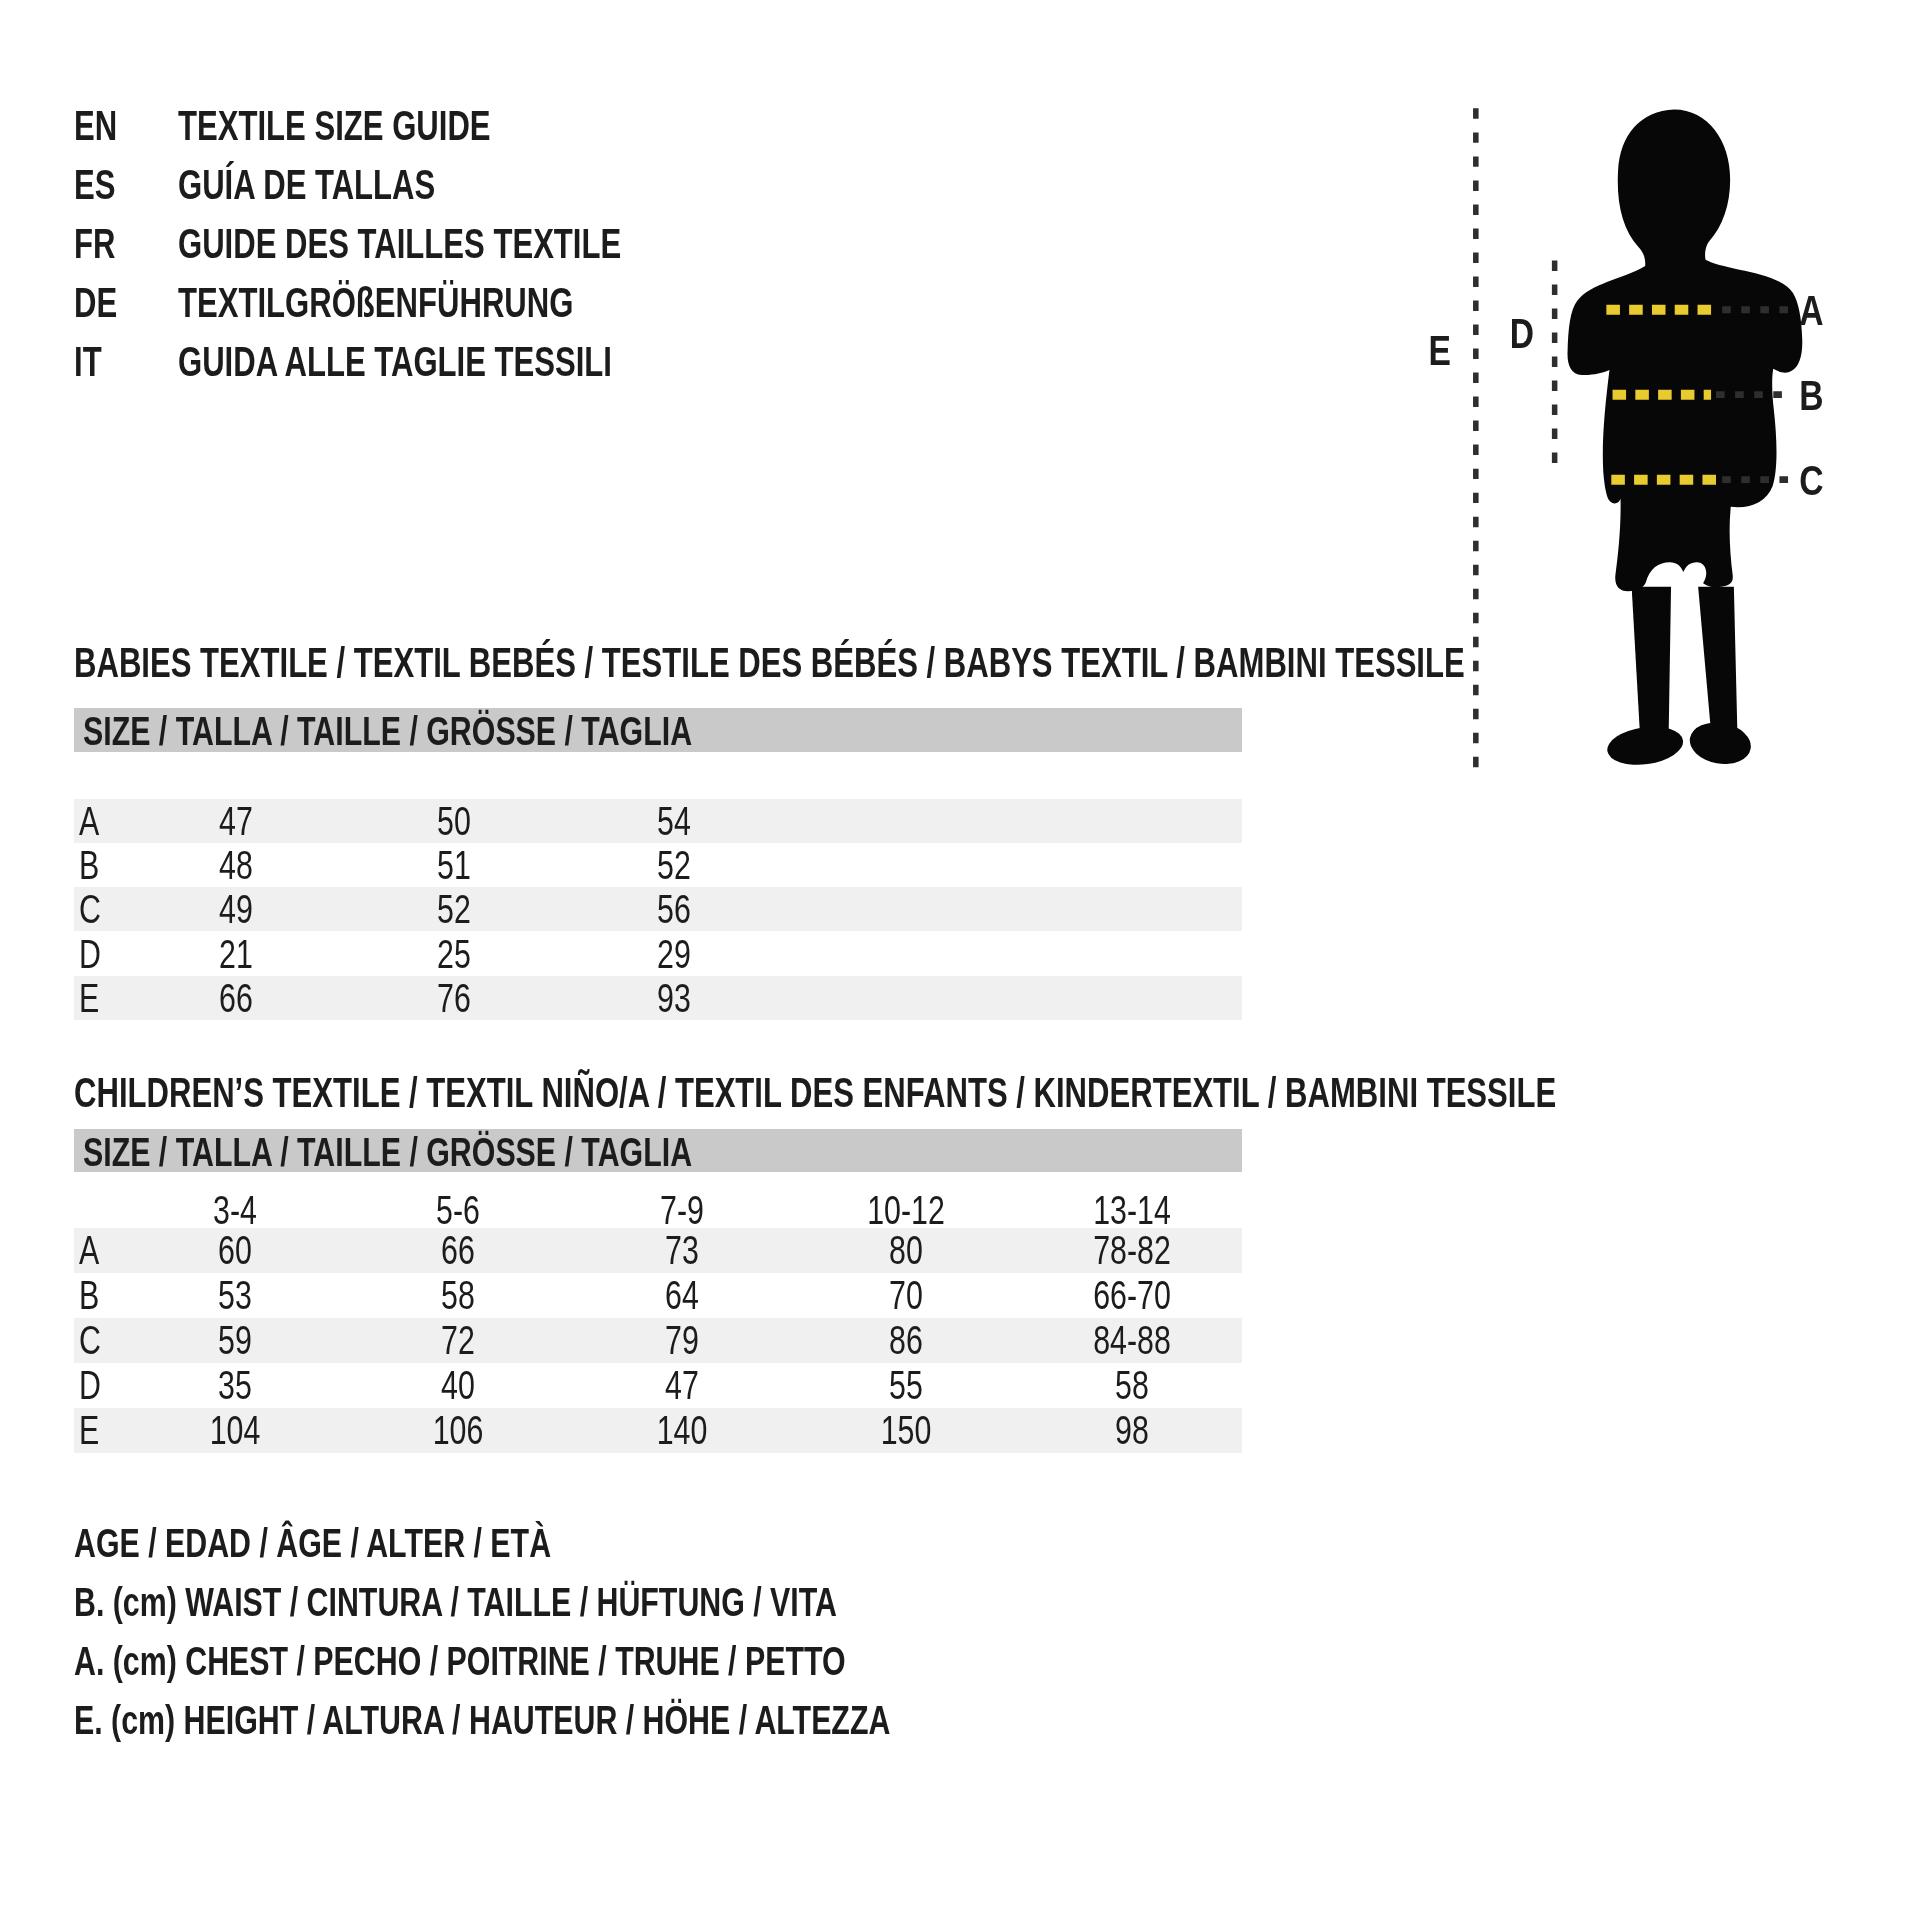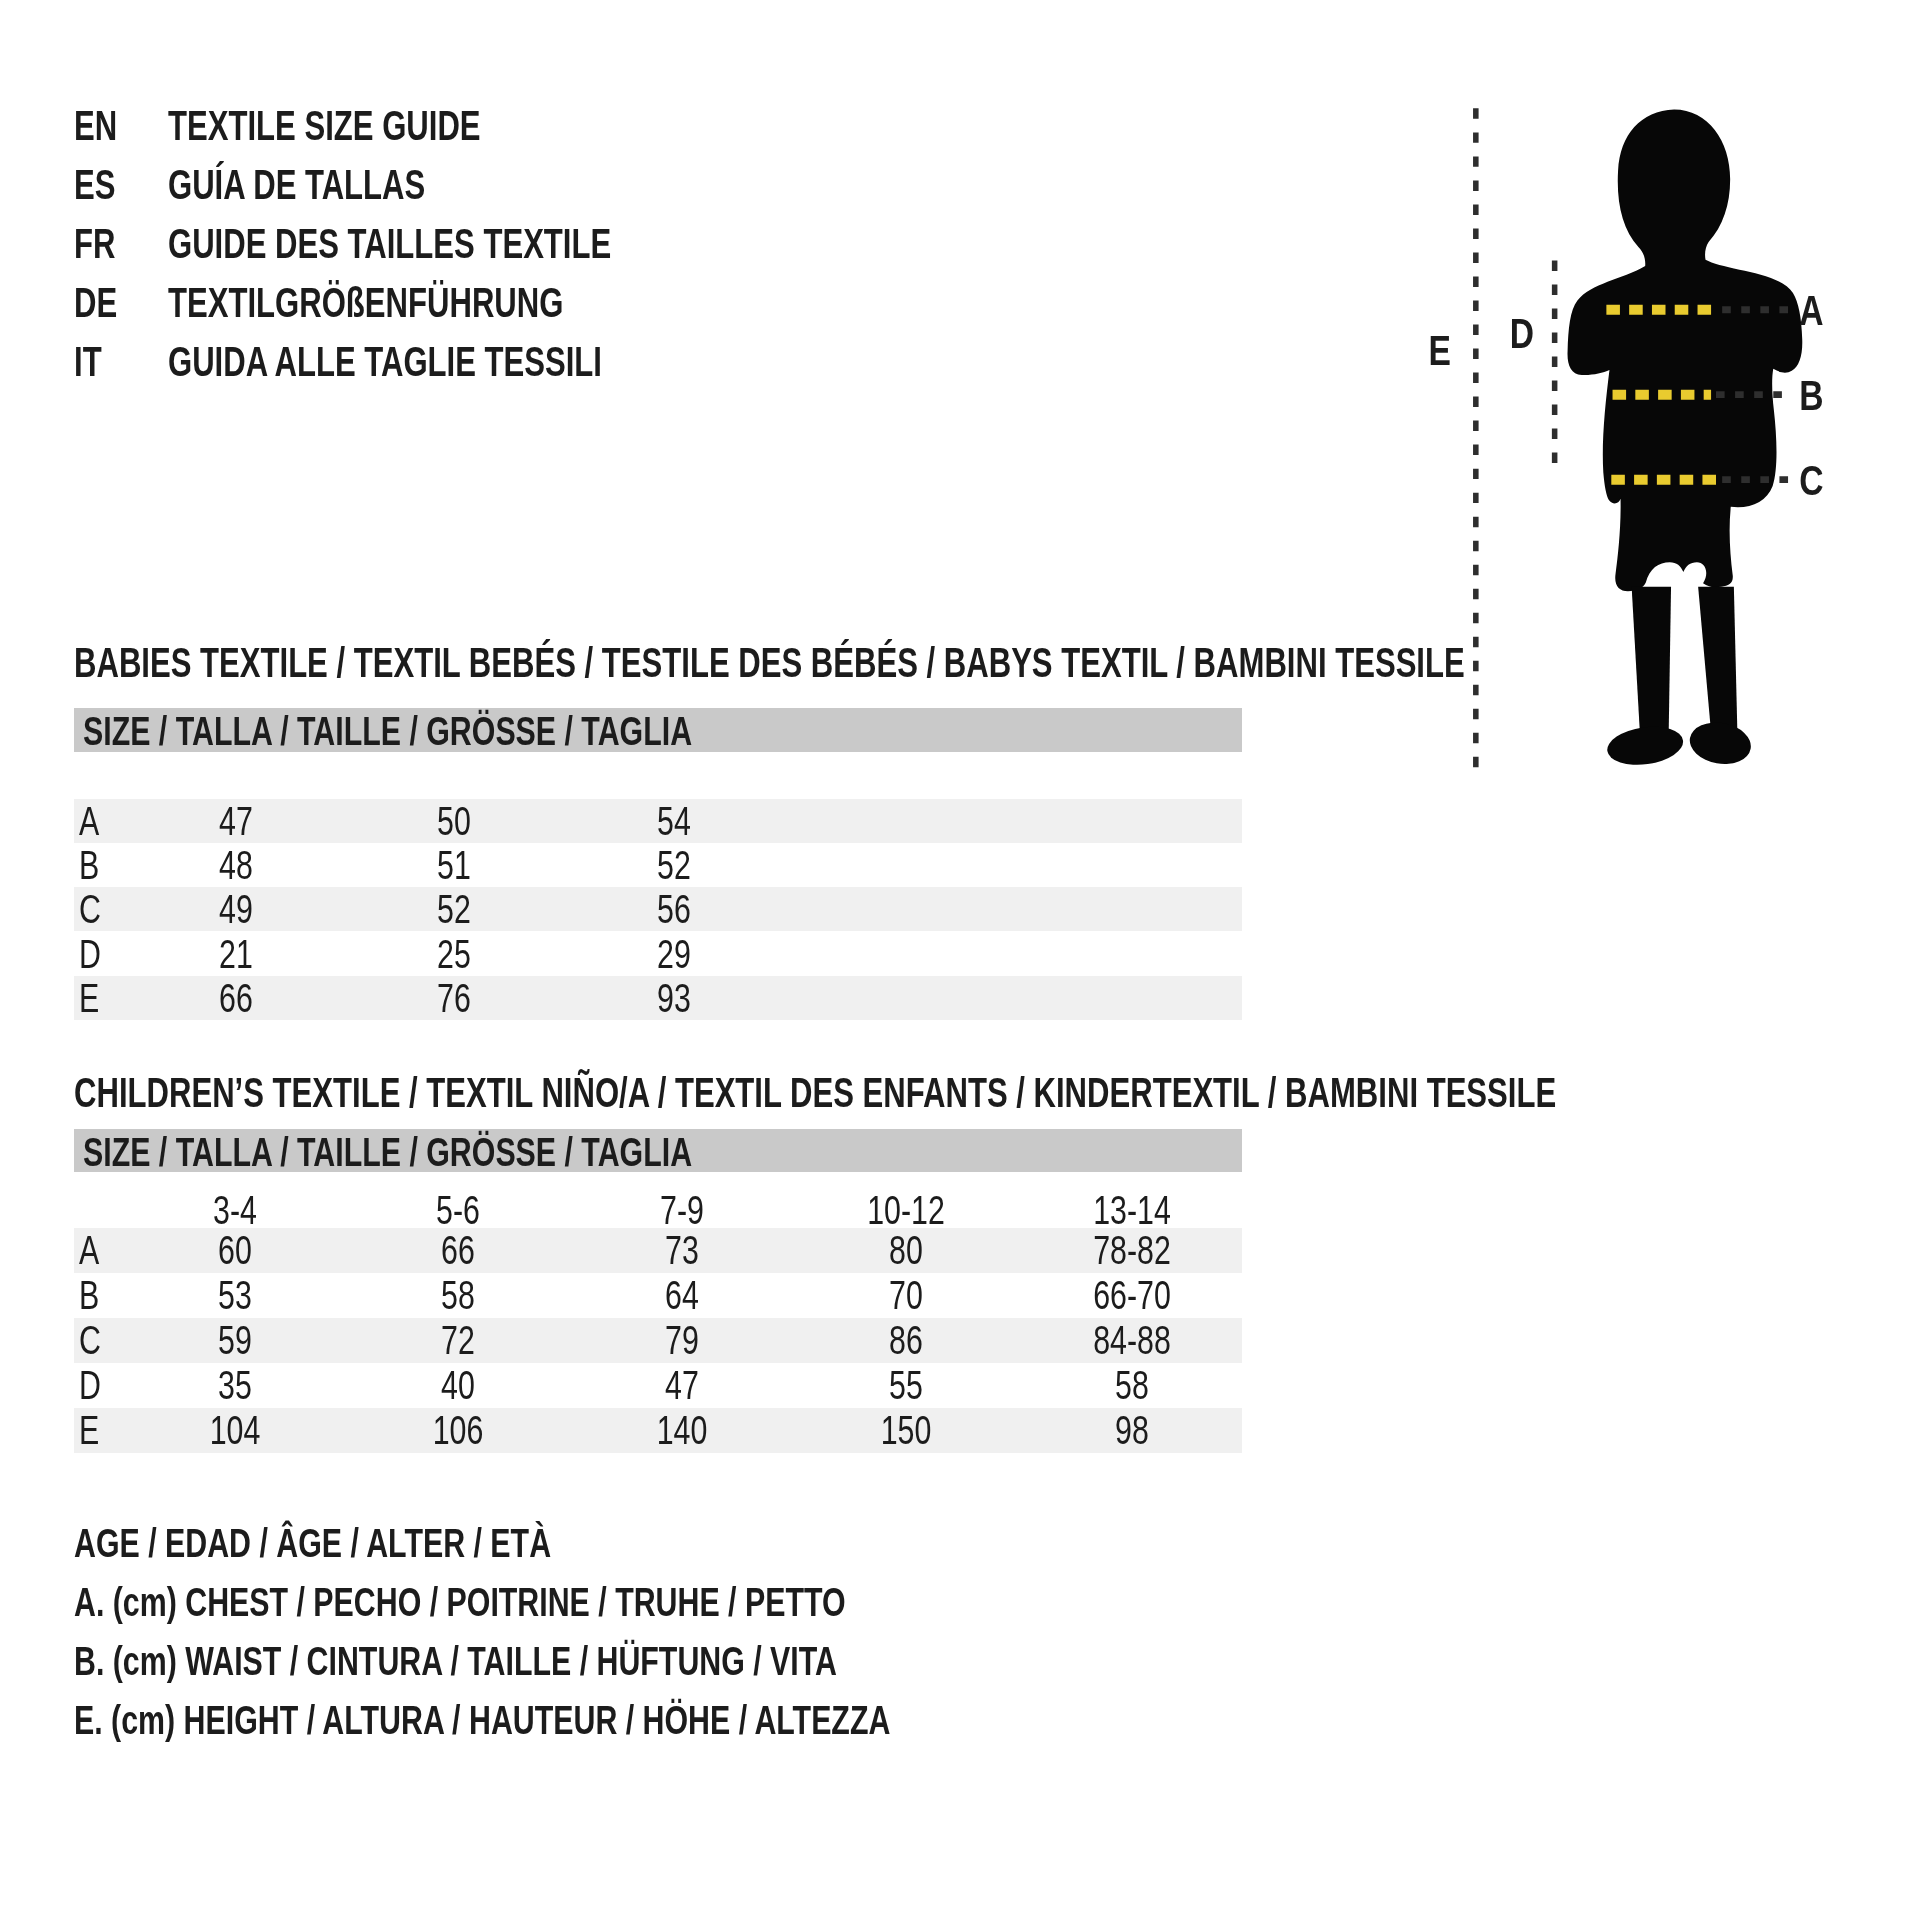--- a/index.html
+++ b/index.html
@@ -3,21 +3,21 @@
 <meta charset="utf-8">
 <style>
   html,body{margin:0;padding:0;background:#ffffff;}
   .canvas{position:relative;width:1926px;height:1926px;background:#ffffff;overflow:hidden;
           font-family:"Liberation Sans", sans-serif;color:#1c1c1c;}
   .cond{display:inline-block;transform:scaleX(0.74);transform-origin:0 50%;white-space:nowrap;}
   
   .langs{position:absolute;left:74px;top:96px;}
   .lang-row{position:relative;height:59px;line-height:59px;font-size:42px;font-weight:700;}
   .lang-code{position:absolute;left:0;}
-  .lang-title{position:absolute;left:94px;}
+  .lang-title{position:absolute;left:104px;}
   
   .section-title{position:absolute;left:74px;height:59px;line-height:59px;
                  font-size:42px;font-weight:700;white-space:nowrap;}
   
   .bar{position:absolute;left:74px;width:1168px;background:#c9c9c9;}
   .bar .bar-text{position:absolute;left:8.6px;top:0;height:100%;font-size:41px;font-weight:700;}
   .bar-inner{display:flex;align-items:flex-start;height:100%;}
   
   .thead{position:absolute;left:74px;width:1168px;height:37px;line-height:37px;font-size:41px;font-weight:400;}
   .trow{position:absolute;left:74px;width:1168px;font-size:41px;font-weight:400;}
@@ -212,19 +212,19 @@
     <span class="rowletter">E</span>
     <span class="cellnum" style="left:161px;">104</span>
     <span class="cellnum" style="left:384px;">106</span>
     <span class="cellnum" style="left:608px;">140</span>
     <span class="cellnum" style="left:832px;">150</span>
     <span class="cellnum" style="left:1058px;">98</span>
   </div>
 
   <div class="legend">
     <div class="legend-row"><span class="cond">AGE / EDAD / ÂGE / ALTER / ETÀ</span></div>
+    <div class="legend-row"><span class="cond">B. (cm) WAIST / CINTURA / TAILLE / HÜFTUNG / VITA</span></div>
     <div class="legend-row"><span class="cond">A. (cm) CHEST / PECHO / POITRINE / TRUHE / PETTO</span></div>
-    <div class="legend-row"><span class="cond">B. (cm) WAIST / CINTURA / TAILLE / HÜFTUNG / VITA</span></div>
     <div class="legend-row"><span class="cond">E. (cm) HEIGHT / ALTURA / HAUTEUR / HÖHE / ALTEZZA</span></div>
   </div>
 
 </div>
 
 
 </body></html>

